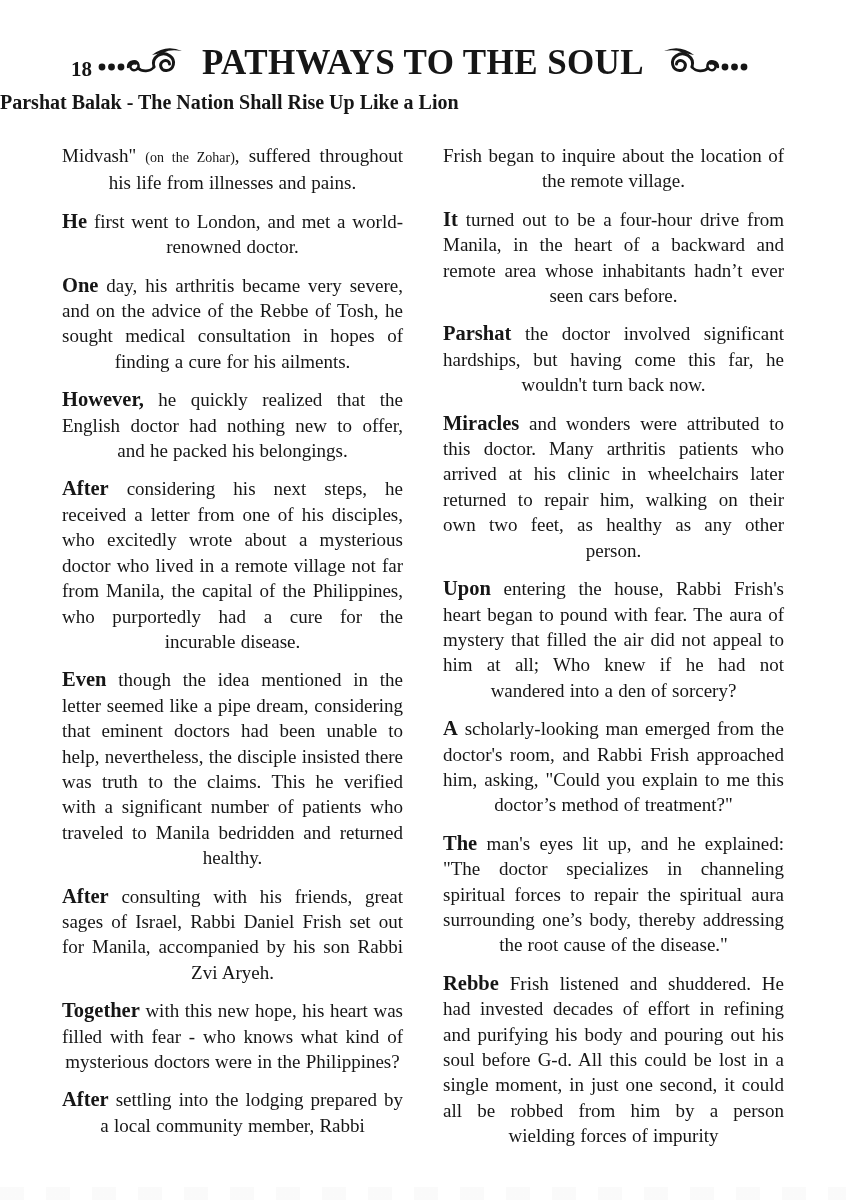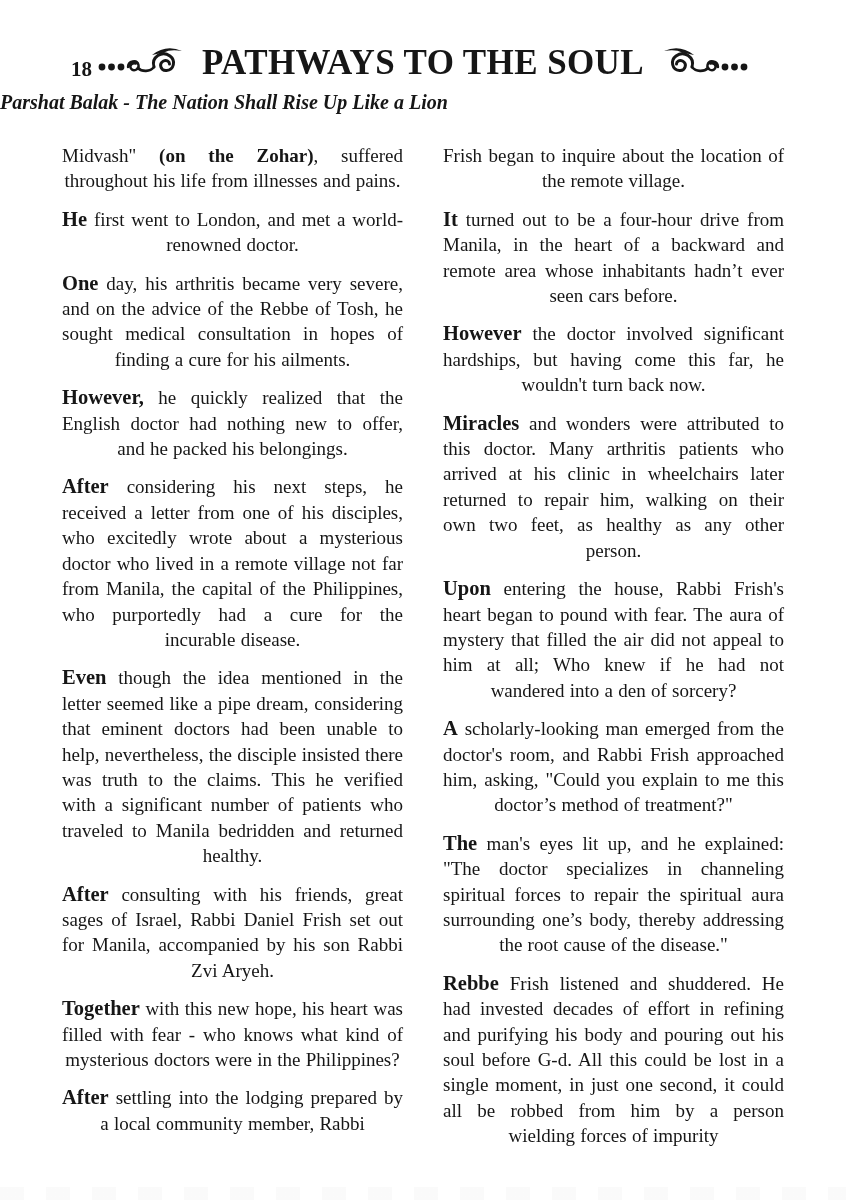--- a/index.html
+++ b/index.html
@@ -19,36 +19,36 @@
     font-size: 21px; font-weight: bold;
   }
   .title-row {
     display: flex; justify-content: center; align-items: center; gap: 6px;
   }
   .title {
     font-size: 35px; font-weight: bold; letter-spacing: 0.4px; white-space: nowrap;
   }
   .flourish { display: inline-block; }
   .flourish.mirror { transform: scaleX(-1); }
-  .subtitle { font-size: 20px; font-weight: bold; margin-top: 7px; font-style: italic; }
+  .subtitle { font-size: 20px; font-weight: bold; margin-top: 7px; }
 
   
   .columns {
     display: flex; gap: 40px; padding: 0 62px; margin-top: 29px;
   }
   .col { width: 341px; }
   p.para {
     margin: 0 0 13px 0;
     font-size: 19px; line-height: 25.4px;
     text-align: justify; text-align-last: center;
     word-spacing: 0.5px;
   }
   .seg-bold   { font-weight: bold; font-size: 20.5px; }
   .seg-normal { }
-  .seg-small  { font-size: 19px; font-weight: bold; }
+  .seg-small  { font-size: 14px; }
 
   
   .scan-strip {
     position: absolute; left: 0; right: 0; bottom: 0; height: 13px;
     background: repeating-linear-gradient(90deg,
       #f6f6f6 0 24px, transparent 24px 46px);
     opacity: 0.55;
   }
 </style>
 </head>
@@ -102,21 +102,21 @@
         <p class="para"><span class="seg-bold">However,</span><span class="seg-normal"> he quickly realized that the English doctor had nothing new to offer, and he packed his belongings.</span></p>
         <p class="para"><span class="seg-bold">After</span><span class="seg-normal"> considering his next steps, he received a letter from one of his disciples, who excitedly wrote about a mysterious doctor who lived in a remote village not far from Manila, the capital of the Philippines, who purportedly had a cure for the incurable disease.</span></p>
         <p class="para"><span class="seg-bold">Even</span><span class="seg-normal"> though the idea mentioned in the letter seemed like a pipe dream, considering that eminent doctors had been unable to help, nevertheless, the disciple insisted there was truth to the claims. This he verified with a significant number of patients who traveled to Manila bedridden and returned healthy.</span></p>
         <p class="para"><span class="seg-bold">After</span><span class="seg-normal"> consulting with his friends, great sages of Israel, Rabbi Daniel Frish set out for Manila, accompanied by his son Rabbi Zvi Aryeh.</span></p>
         <p class="para"><span class="seg-bold">Together</span><span class="seg-normal"> with this new hope, his heart was filled with fear - who knows what kind of mysterious doctors were in the Philippines?</span></p>
         <p class="para"><span class="seg-bold">After</span><span class="seg-normal"> settling into the lodging prepared by a local community member, Rabbi</span></p>
       </div>
     <div class="col" id="col-right">
         <p class="para"><span class="seg-normal">Frish began to inquire about the location of the remote village.</span></p>
         <p class="para"><span class="seg-bold">It</span><span class="seg-normal"> turned out to be a four-hour drive from Manila, in the heart of a backward and remote area whose inhabitants hadn’t ever seen cars before.</span></p>
-        <p class="para"><span class="seg-bold">However</span><span class="seg-normal"> the doctor involved significant hardships, but having come this far, he wouldn't turn back now.</span></p>
+        <p class="para"><span class="seg-bold">Parshat</span><span class="seg-normal"> the doctor involved significant hardships, but having come this far, he wouldn't turn back now.</span></p>
         <p class="para"><span class="seg-bold">Miracles</span><span class="seg-normal"> and wonders were attributed to this doctor. Many arthritis patients who arrived at his clinic in wheelchairs later returned to repair him, walking on their own two feet, as healthy as any other person.</span></p>
         <p class="para"><span class="seg-bold">Upon</span><span class="seg-normal"> entering the house, Rabbi Frish's heart began to pound with fear. The aura of mystery that filled the air did not appeal to him at all; Who knew if he had not wandered into a den of sorcery?</span></p>
         <p class="para"><span class="seg-bold">A</span><span class="seg-normal"> scholarly-looking man emerged from the doctor's room, and Rabbi Frish approached him, asking, "Could you explain to me this doctor’s method of treatment?"</span></p>
         <p class="para"><span class="seg-bold">The</span><span class="seg-normal"> man's eyes lit up, and he explained: "The doctor specializes in channeling spiritual forces to repair the spiritual aura surrounding one’s body, thereby addressing the root cause of the disease."</span></p>
         <p class="para"><span class="seg-bold">Rebbe</span><span class="seg-normal"> Frish listened and shuddered. He had invested decades of effort in refining and purifying his body and pouring out his soul before G-d. All this could be lost in a single moment, in just one second, it could all be robbed from him by a person wielding forces of impurity</span></p>
       </div>
   </div>
 
   <div class="scan-strip"></div>
 </div>

